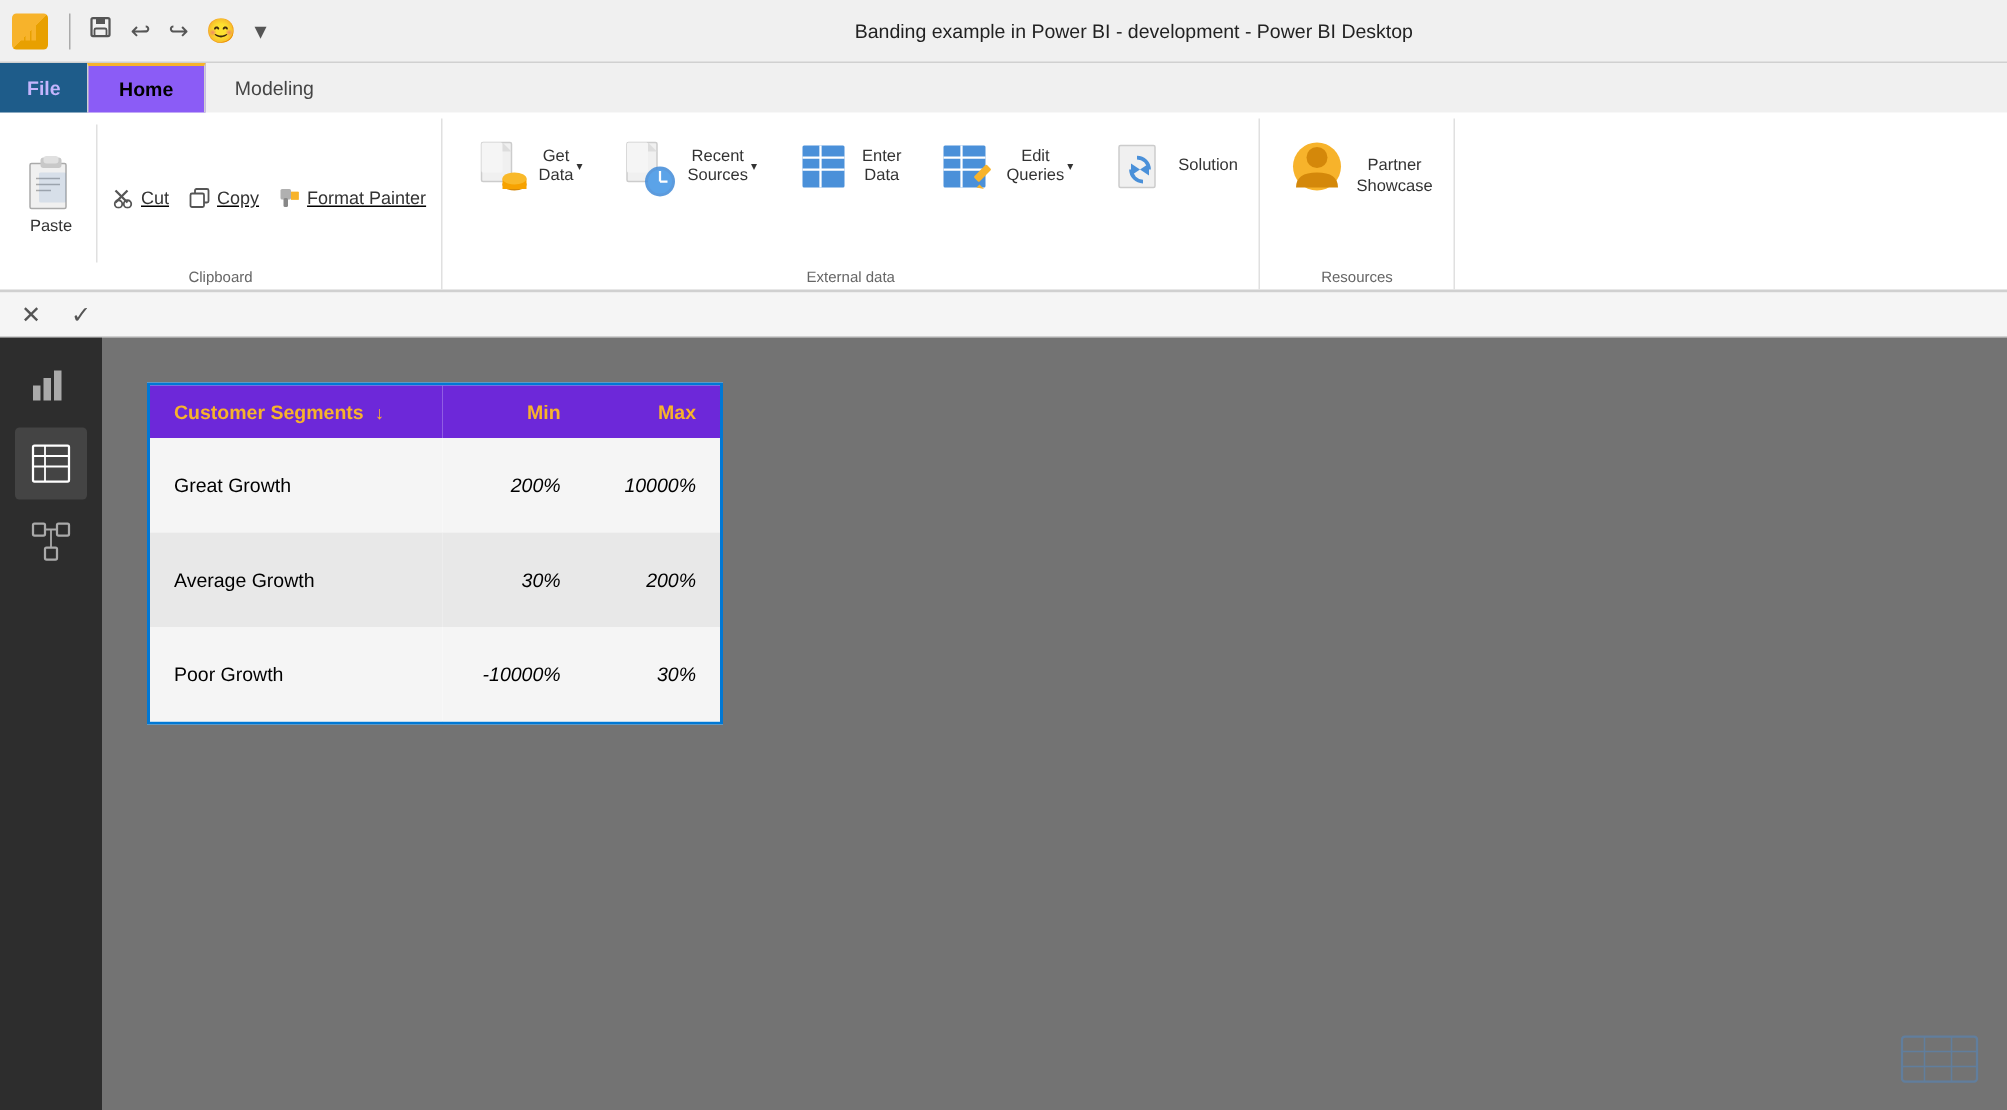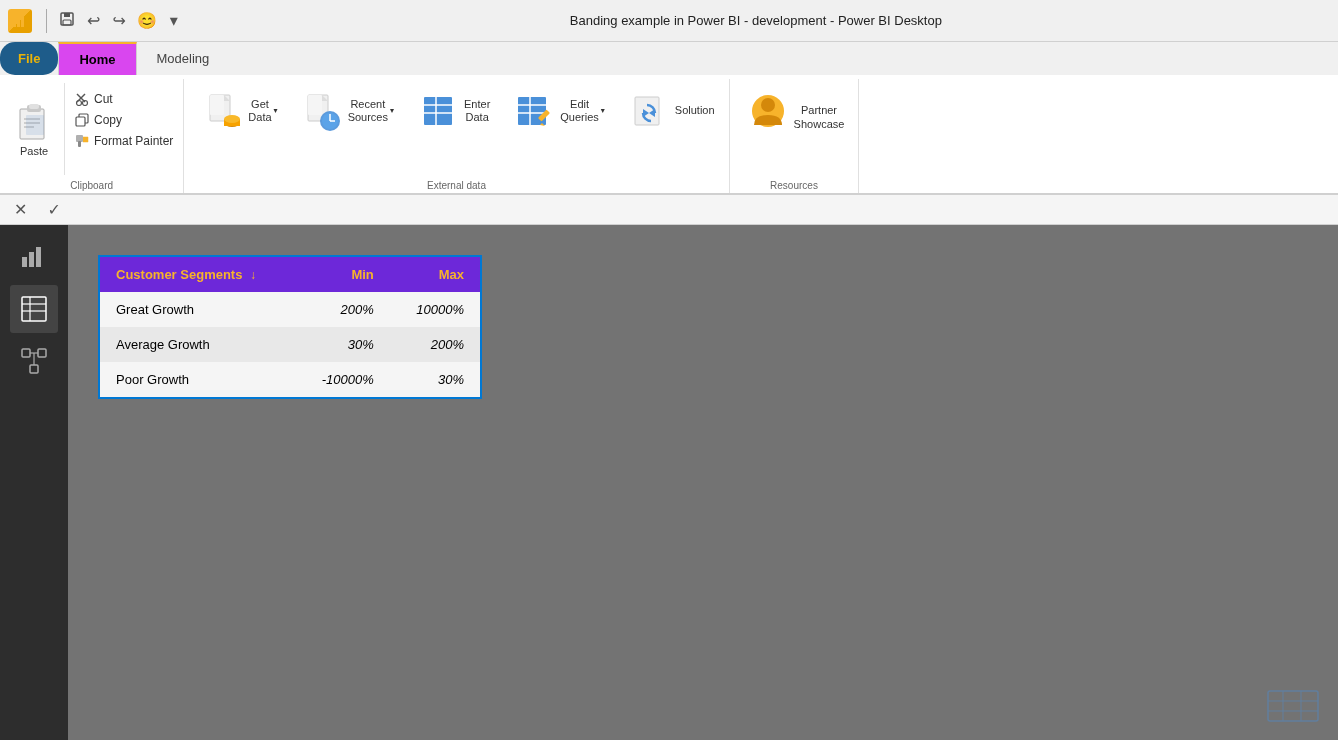--- a/index.html
+++ b/index.html
@@ -41,33 +41,32 @@
     .ribbon-tab {
       padding: 8px 20px;
       font-size: 13px;
       cursor: pointer;
       color: #444;
       border: none;
       background: none;
       position: relative;
     }
     .ribbon-tab.active {
-      background: #d946ef;
+      background: #8b5cf6;
       color: #000;
       border-top: 2px solid #f7b32b;
       border-left: 1px solid #d0d0d0;
       border-right: 1px solid #d0d0d0;
       font-weight: 600;
     }
     .ribbon-tab.file-tab {
       background: #1e5c8a;
-      color: #eab308;
+      color: #c4b5fd;
       font-weight: 600;
       padding: 8px 18px;
-      border-radius: 15px;
     }
 
     
     .ribbon {
       background: #fff;
       border-bottom: 2px solid #d0d0d0;
       display: flex;
       align-items: stretch;
       padding: 4px 0 0 0;
       height: 120px;
@@ -90,24 +89,25 @@
       cursor: pointer;
       border: none;
       background: none;
       border-right: 1px solid #e0e0e0;
       margin-right: 4px;
     }
     .paste-btn-label { font-size: 11px; color: #333; margin-top: 2px; }
 
     .clipboard-small-btns {
       display: flex;
-      flex-direction: column;
+      flex-direction: row;
       justify-content: flex-start;
       gap: 1px;
       padding-top: 6px;
+      text-decoration: underline;
     }
     .small-ribbon-btn {
       display: flex;
       align-items: center;
       gap: 5px;
       padding: 3px 6px;
       cursor: pointer;
       border: none;
       background: none;
       font-size: 12px;
@@ -227,21 +227,21 @@
       font-weight: 700;
       font-size: 13px;
       padding: 10px 16px;
       text-align: left;
       border: none;
     }
     .data-table th.numeric {
       text-align: right;
     }
     .data-table td {
-      padding: 10px 16px;
+      padding: 24px 16px;
       font-size: 13px;
       border: none;
     }
     .data-table tr:nth-child(odd) td {
       background: #f5f5f5;
     }
     .data-table tr:nth-child(even) td {
       background: #e8e8e8;
     }
     .data-table td.numeric {

